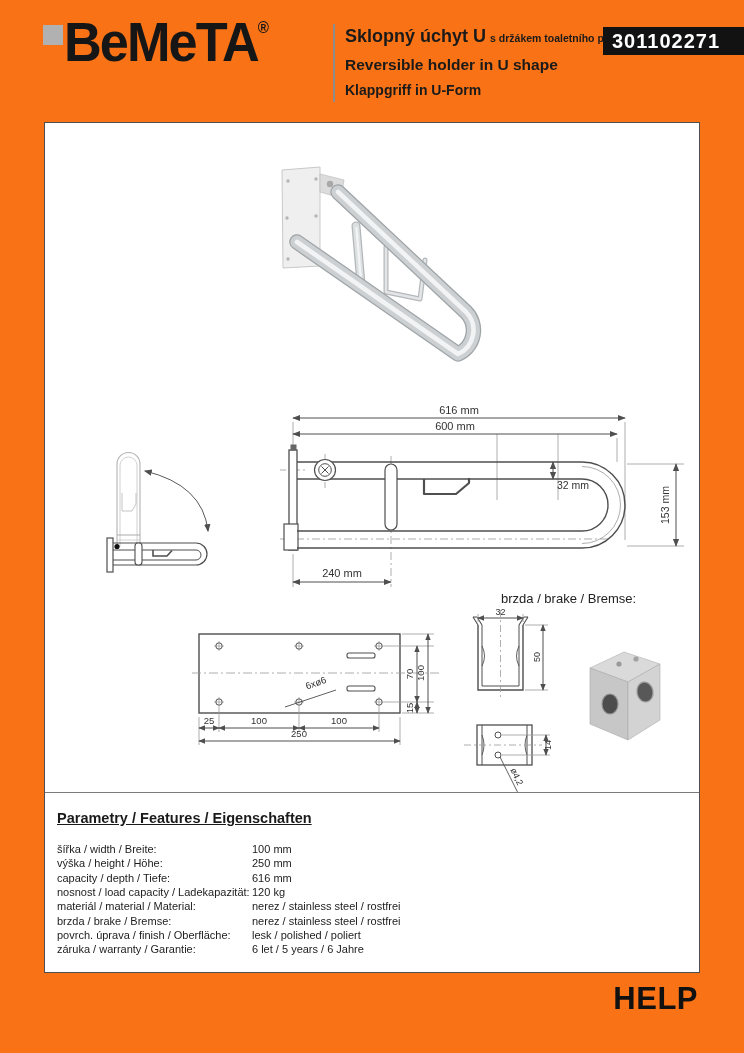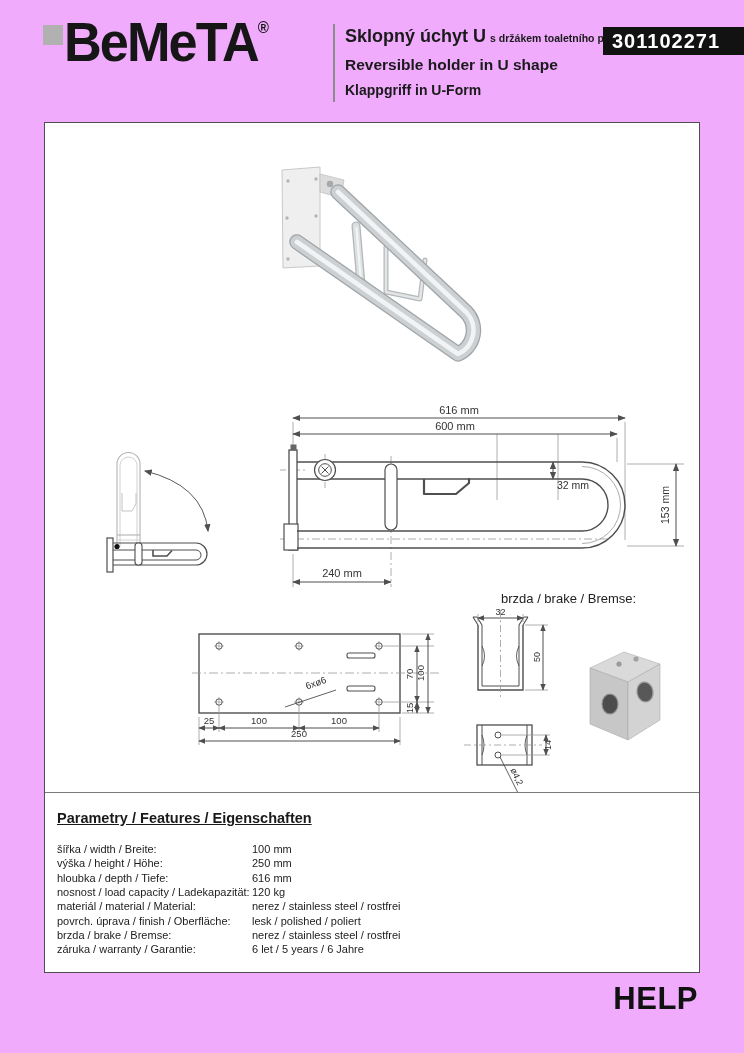--- a/index.html
+++ b/index.html
@@ -1,16 +1,16 @@
 <!DOCTYPE html>
 <html><head>
 <meta charset="utf-8">
 <style>
   html,body{margin:0;padding:0;background:#fff;}
-  .page{position:relative;width:744px;height:1053px;background:#f0abfc;overflow:hidden;
+  .page{position:relative;width:744px;height:1053px;background:#f97316;overflow:hidden;
         font-family:"Liberation Sans",sans-serif;color:#1a1a1a;}
   .abs{position:absolute;}
   
   .logo-sq{left:43px;top:25px;width:20px;height:20px;background:#b1b1b1;}
   .logo-text{left:64px;top:15px;font-size:55px;font-weight:bold;line-height:1;
              letter-spacing:-2px;transform:scaleX(.95);transform-origin:left top;color:#161616;white-space:nowrap;}
   .logo-reg{font-size:16px;font-weight:bold;vertical-align:28px;letter-spacing:0;}
   .hdr-divider{left:333px;top:24px;width:2px;height:78px;background:#8c8c8c;}
   .title-cs{left:345px;top:26px;font-size:18px;font-weight:bold;white-space:nowrap;}
   .title-cs-small{font-size:10.5px;font-weight:bold;margin-left:4px;}
@@ -262,22 +262,22 @@
     <text x="223" y="49" font-size="9.5" text-anchor="middle" transform="rotate(-90 223 49)">70</text>
     <text x="234" y="48" font-size="9.5" text-anchor="middle" transform="rotate(-90 234 48)">100</text>
     <text x="223" y="83" font-size="9.5" text-anchor="middle" transform="rotate(-90 223 83)">15</text>
   </svg>
 
   <div class="abs params-rule"></div>
   <div class="abs params-title">Parametry / Features / Eigenschaften</div>
   <div class="abs params">
     <div class="prow"><span class="plabel">šířka / width / Breite:</span><span>100 mm</span></div>
     <div class="prow"><span class="plabel">výška / height / Höhe:</span><span>250 mm</span></div>
-    <div class="prow"><span class="plabel">hloubka / depth / Tiefe:</span><span>616 mm</span></div>
+    <div class="prow"><span class="plabel">capacity / depth / Tiefe:</span><span>616 mm</span></div>
     <div class="prow"><span class="plabel">nosnost / load capacity / Ladekapazität:</span><span>120 kg</span></div>
     <div class="prow"><span class="plabel">materiál / material / Material:</span><span>nerez / stainless steel / rostfrei</span></div>
+    <div class="prow"><span class="plabel">brzda / brake / Bremse:</span><span>nerez / stainless steel / rostfrei</span></div>
     <div class="prow"><span class="plabel">povrch. úprava / finish / Oberfläche:</span><span>lesk / polished / poliert</span></div>
-    <div class="prow"><span class="plabel">brzda / brake / Bremse:</span><span>nerez / stainless steel / rostfrei</span></div>
     <div class="prow"><span class="plabel">záruka / warranty / Garantie:</span><span>6 let / 5 years / 6 Jahre</span></div>
   </div>
 
   <div class="abs help">HELP</div>
 </div>
 
 </body></html>

